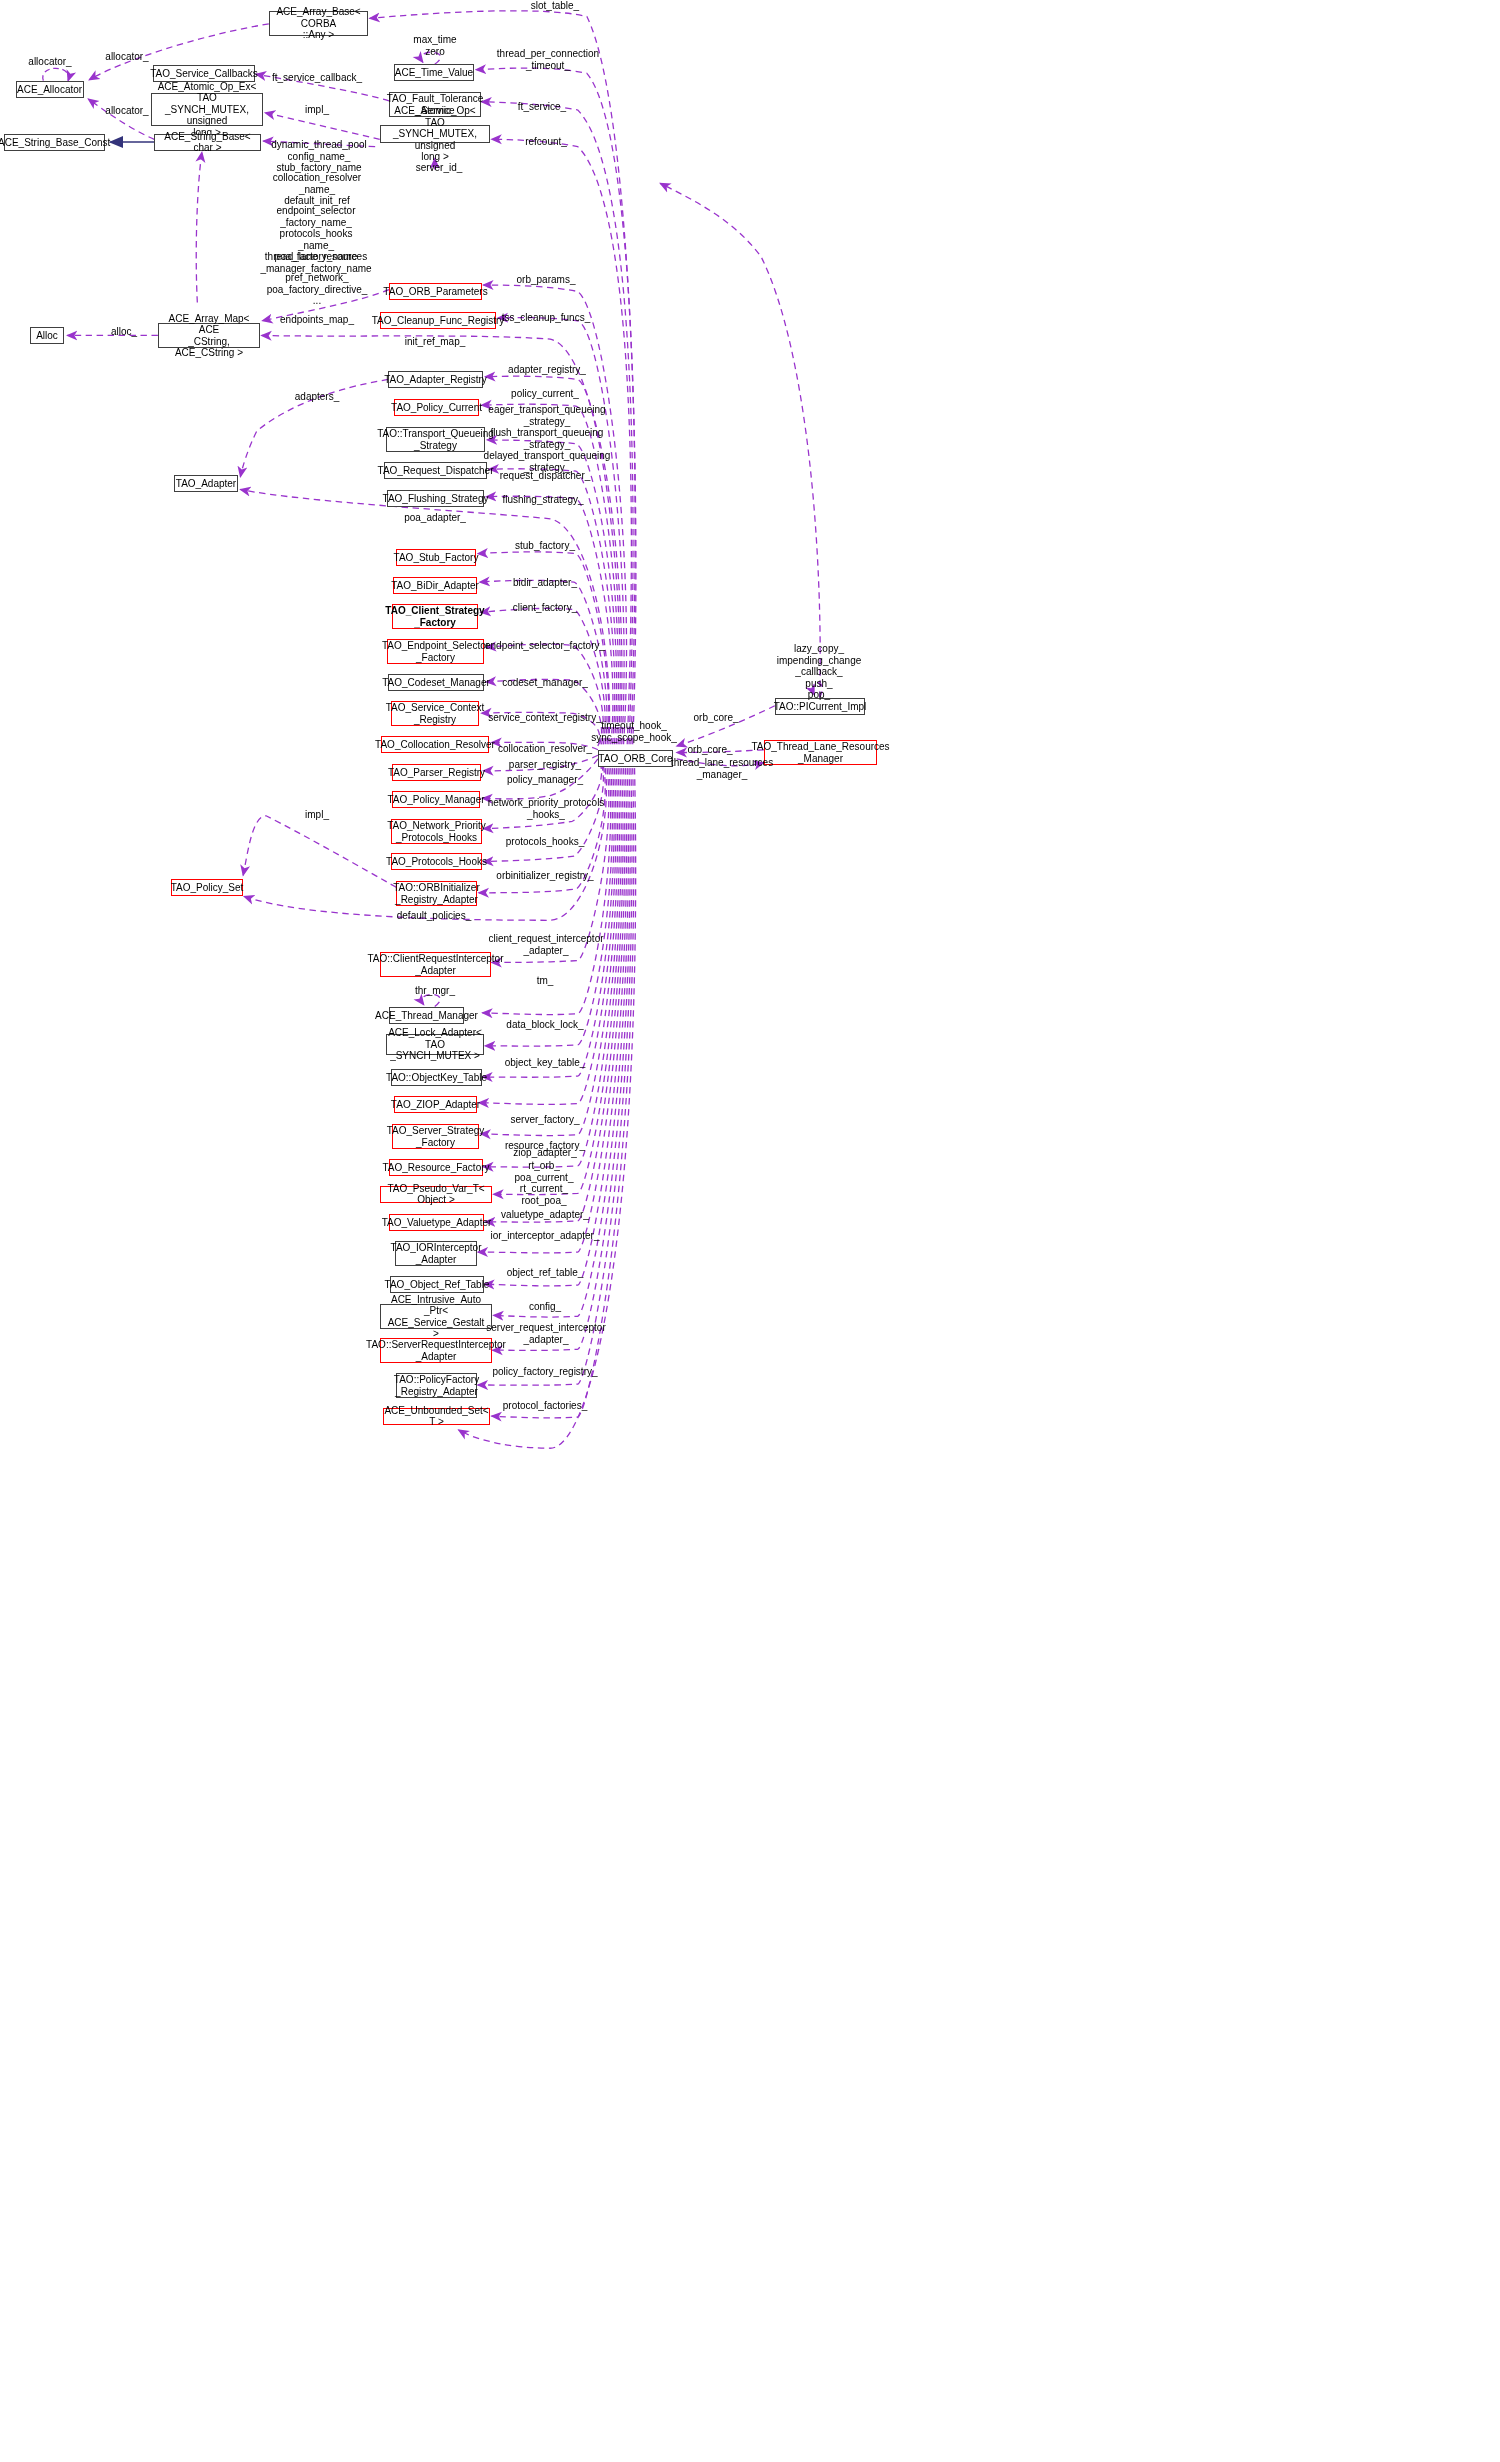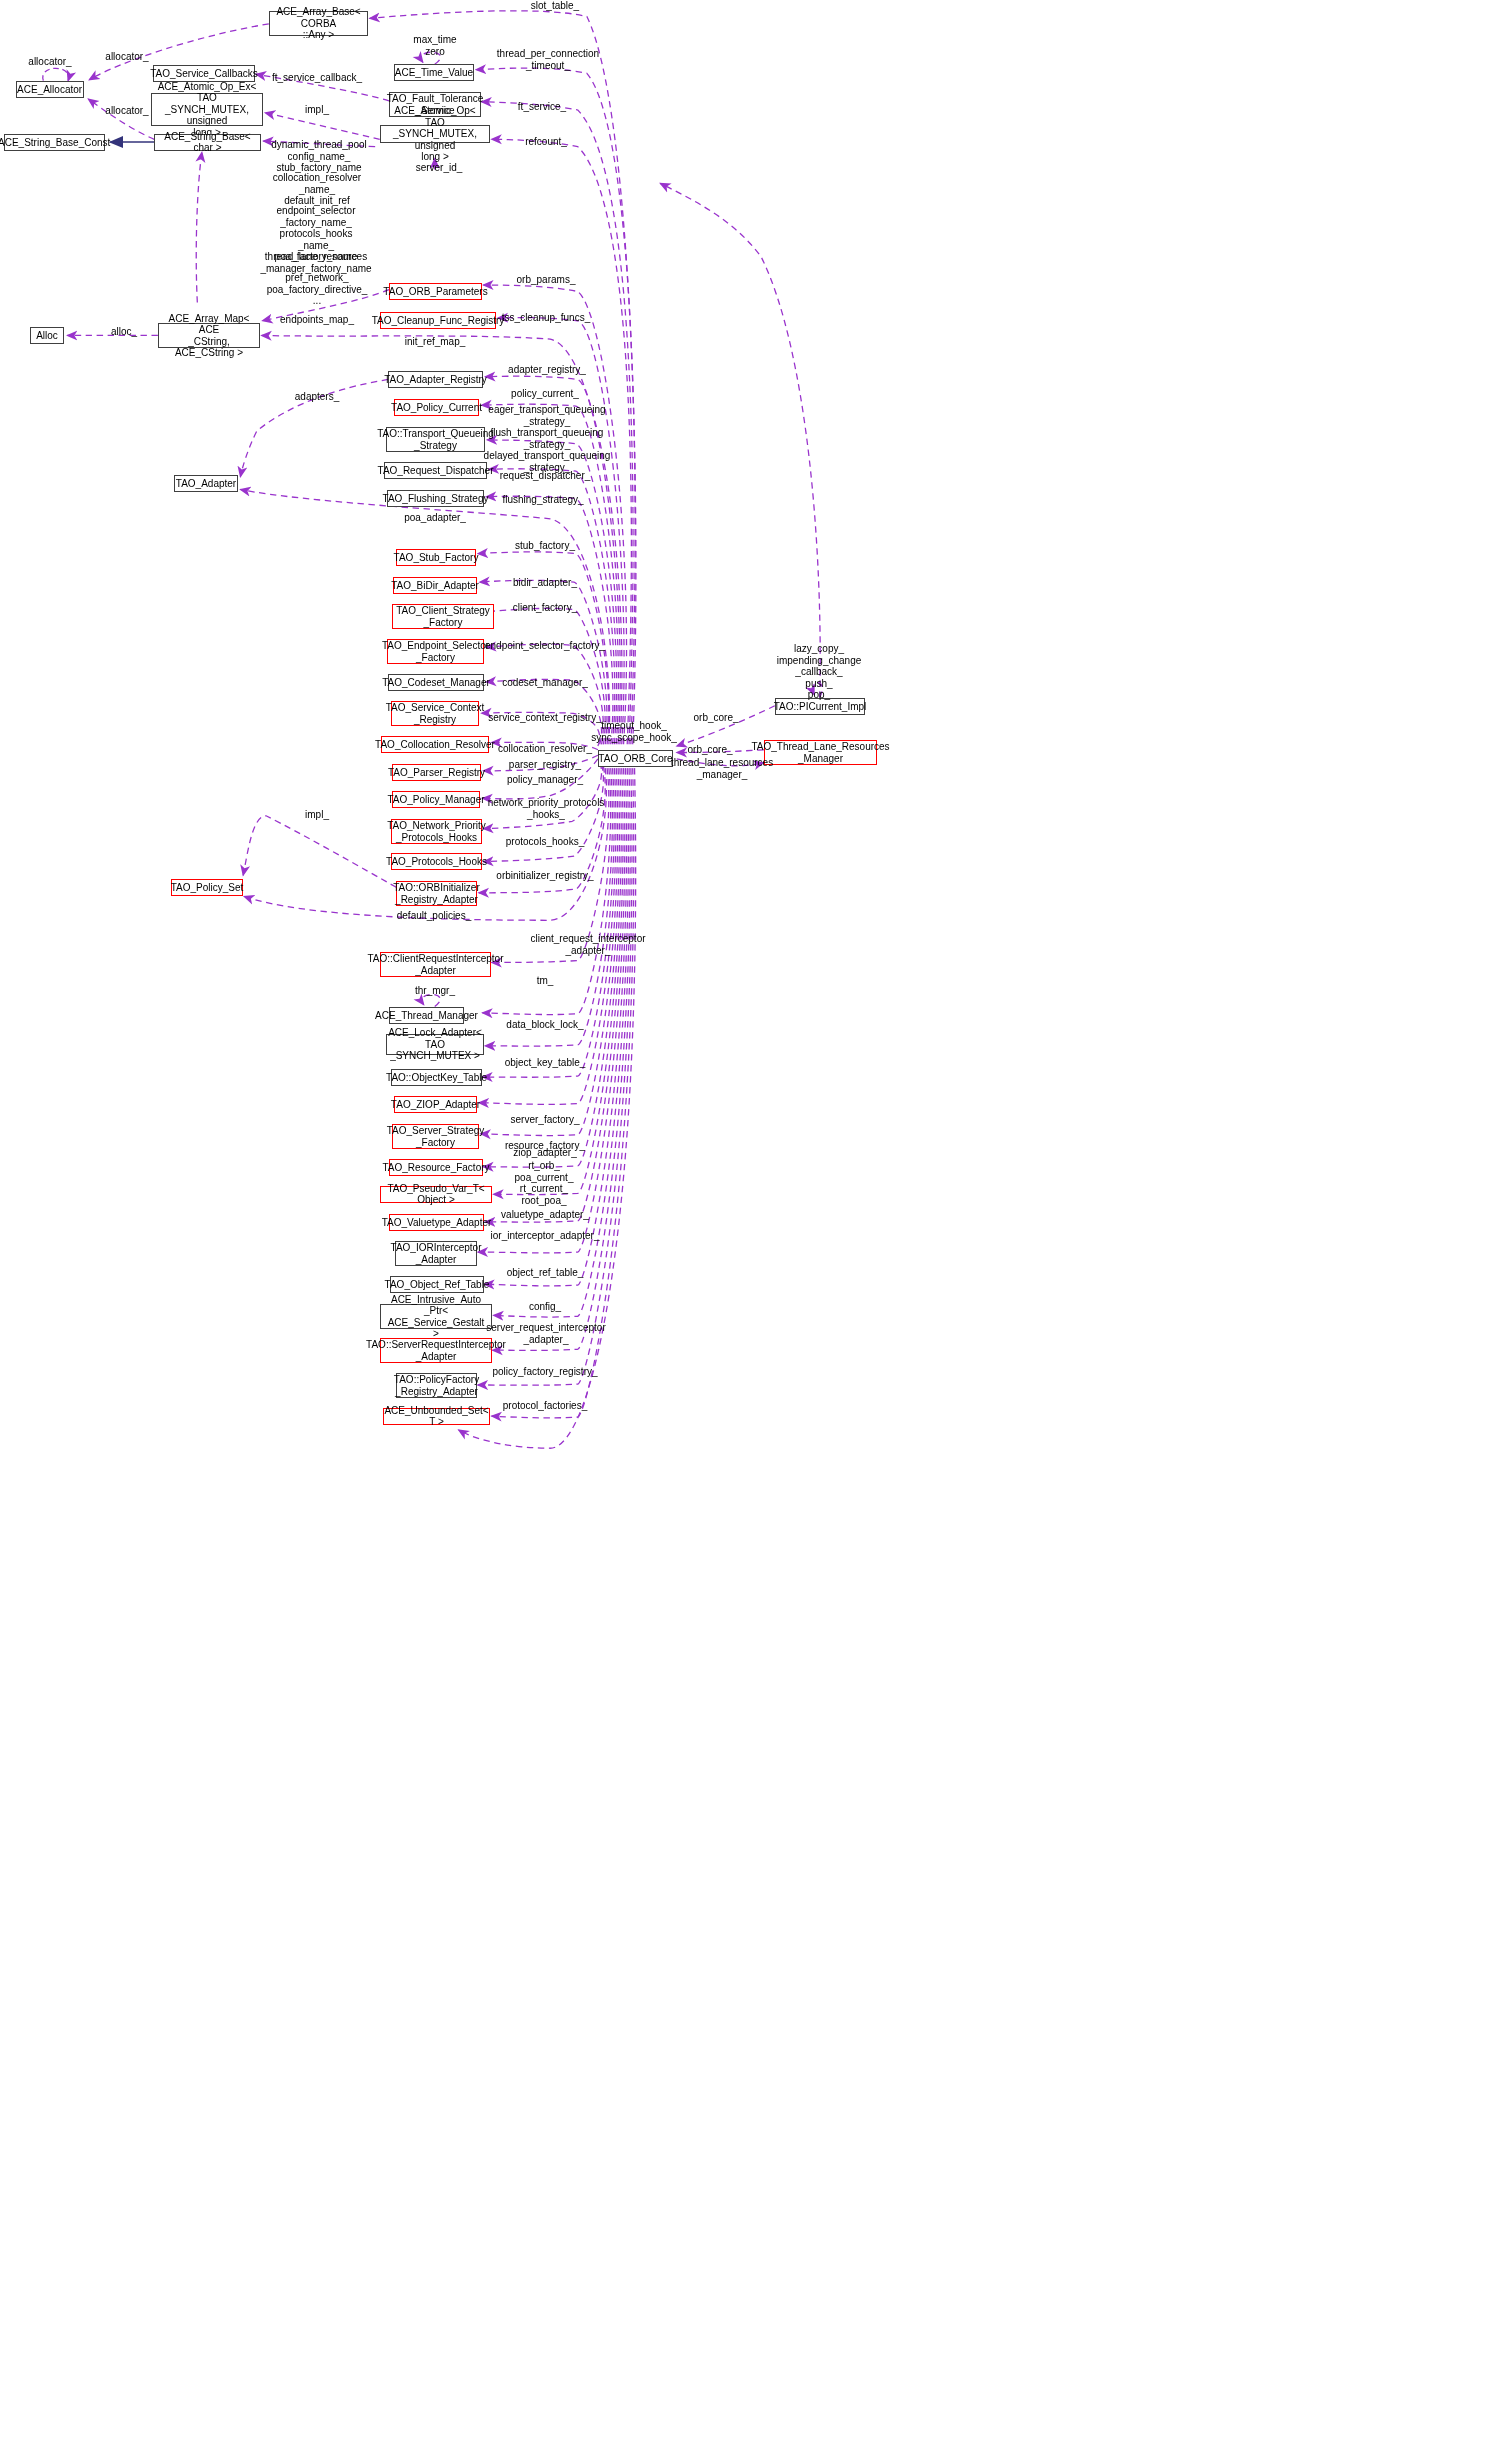--- a/index.html
+++ b/index.html
@@ -195,21 +195,21 @@
 _CString, ACE_CString &gt;</div>
     <div class="node grey" style="left: 388px; top: 371px; width: 95px; height: 16.5px;">TAO_Adapter_Registry</div>
     <div class="node red" style="left: 394px; top: 399px; width: 85px; height: 16.5px;">TAO_Policy_Current</div>
     <div class="node grey" style="left: 386px; top: 427px; width: 99px; height: 25px;">TAO::Transport_Queueing
 _Strategy</div>
     <div class="node grey" style="left: 384px; top: 462px; width: 103px; height: 16.5px;">TAO_Request_Dispatcher</div>
     <div class="node grey" style="left: 174px; top: 475px; width: 64px; height: 16.5px;">TAO_Adapter</div>
     <div class="node grey" style="left: 387px; top: 490px; width: 97px; height: 16.5px;">TAO_Flushing_Strategy</div>
     <div class="node red" style="left: 396px; top: 549px; width: 80px; height: 16.5px;">TAO_Stub_Factory</div>
     <div class="node red" style="left: 393px; top: 577px; width: 84px; height: 16.5px;">TAO_BiDir_Adapter</div>
-    <div class="node red" style="left: 392px; top: 604px; width: 102px; height: 25px;">TAO_Client_Strategy
+    <div class="node red" style="left: 392px; top: 604px; width: 86px; height: 25px; font-weight: bold;">TAO_Client_Strategy
 _Factory</div>
     <div class="node red" style="left: 387px; top: 639px; width: 97px; height: 25px;">TAO_Endpoint_Selector
 _Factory</div>
     <div class="node grey" style="left: 388px; top: 674px; width: 96px; height: 16.5px;">TAO_Codeset_Manager</div>
     <div class="node red" style="left: 391px; top: 701px; width: 88px; height: 25px;">TAO_Service_Context
 _Registry</div>
     <div class="node red" style="left: 381px; top: 736px; width: 108px; height: 16.5px;">TAO_Collocation_Resolver</div>
     <div class="node red" style="left: 392px; top: 764px; width: 89px; height: 16.5px;">TAO_Parser_Registry</div>
     <div class="node red" style="left: 392px; top: 791px; width: 88px; height: 16.5px;">TAO_Policy_Manager</div>
     <div class="node red" style="left: 391px; top: 819px; width: 91px; height: 25px;">TAO_Network_Priority
@@ -298,21 +298,21 @@
     <div class="elabel" style="left: 545px; top: 712px;">service_context_registry_</div>
     <div class="elabel" style="left: 545px; top: 743px;">collocation_resolver_</div>
     <div class="elabel" style="left: 545px; top: 759px;">parser_registry_</div>
     <div class="elabel" style="left: 545px; top: 774px;">policy_manager_</div>
     <div class="elabel" style="left: 546px; top: 797px;">network_priority_protocols
 _hooks_</div>
     <div class="elabel" style="left: 545px; top: 836px;">protocols_hooks_</div>
     <div class="elabel" style="left: 545px; top: 870px;">orbinitializer_registry_</div>
     <div class="elabel" style="left: 317px; top: 809px;">impl_</div>
     <div class="elabel" style="left: 434px; top: 910px;">default_policies_</div>
-    <div class="elabel" style="left: 546px; top: 933px; margin-left: 42px;">client_request_interceptor
+    <div class="elabel" style="left: 546px; top: 933px;">client_request_interceptor
 _adapter_</div>
     <div class="elabel" style="left: 545px; top: 975px;">tm_</div>
     <div class="elabel" style="left: 435px; top: 985px;">thr_mgr_</div>
     <div class="elabel" style="left: 545px; top: 1019px;">data_block_lock_</div>
     <div class="elabel" style="left: 545px; top: 1057px;">object_key_table_</div>
     <div class="elabel" style="left: 545px; top: 1147px; text-align: right;">ziop_adapter_</div>
     <div class="elabel" style="left: 545px; top: 1114px;">server_factory_</div>
     <div class="elabel" style="left: 545px; top: 1140px;">resource_factory_</div>
     <div class="elabel" style="left: 544px; top: 1160px;">rt_orb_
 poa_current_

